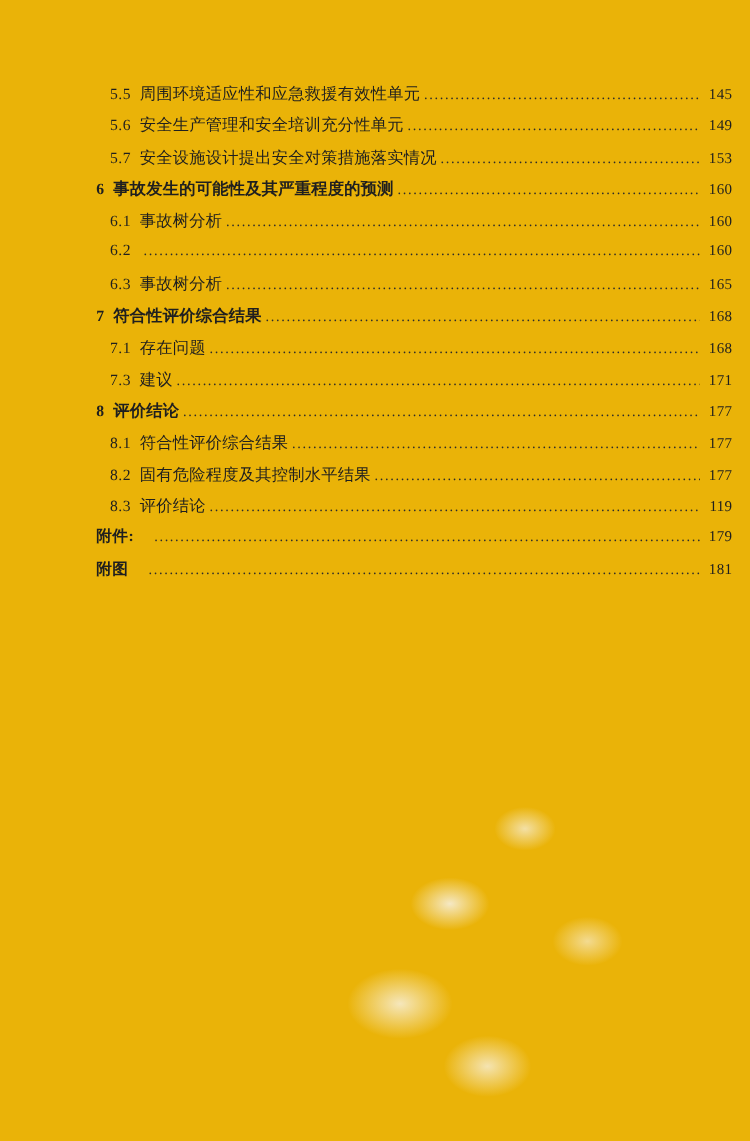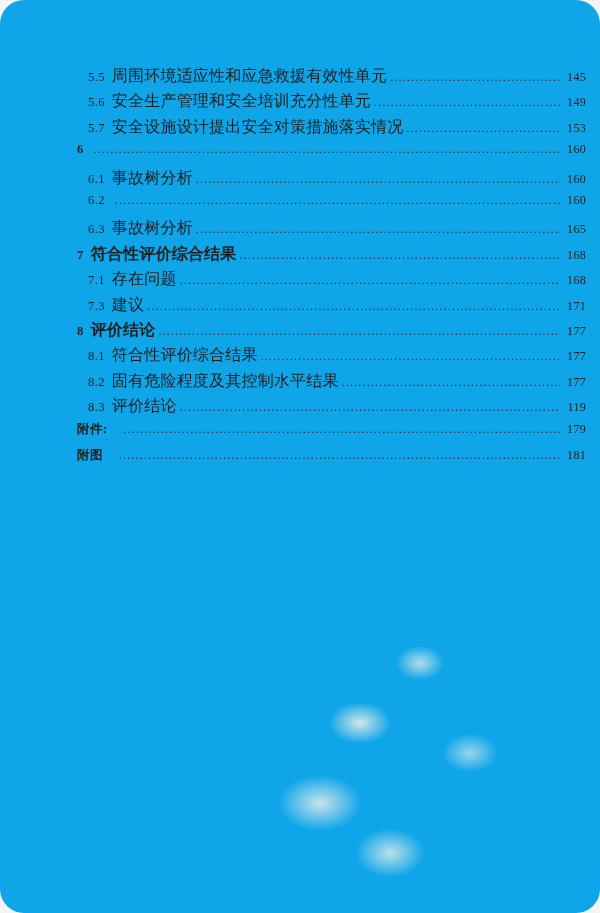--- a/index.html
+++ b/index.html
@@ -4,24 +4,23 @@
 <style>
   html,body{margin:0;padding:0;}
   body{
     width:600px;height:913px;
     background:#f4f4f4;
     font-family:"Liberation Serif","DejaVu Serif",serif;
   }
   .page{
     position:relative;
     width:600px;height:913px;
-    background:#0ea5e9;
+    background:#eab308;
     overflow:hidden;
     color:#1f1f1f;
-    border-radius:24px;
   }
   
   .scan-noise{
     position:absolute;
     right:0;bottom:0;
     width:330px;height:310px;
     background:
       radial-gradient(45px 30px at 90px 120px, rgba(247,242,230,0.85), transparent 70%),
       radial-gradient(60px 40px at 50px 200px, rgba(248,244,233,0.8), transparent 70%),
       radial-gradient(35px 25px at 150px 60px, rgba(247,243,232,0.7), transparent 70%),
@@ -45,21 +44,21 @@
   .row.lvl1 .label,
   .row.lvl0 .num,
   .row.lvl0 .label{font-weight:700;}
   .num{
     font-size:12.5px;
     margin-right:7px;
     letter-spacing:0.4px;
     white-space:nowrap;
   }
   .label{
-    font-size:16px;
+    font-size:13px;
     letter-spacing:0.2px;
     white-space:nowrap;
   }
   .leader{
     flex:1;
     overflow:hidden;
     white-space:nowrap;
     font-size:11.5px;
     letter-spacing:1.3px;
     color:#2b2b2b;
@@ -95,20 +94,21 @@
         <span class="pagenum">149</span>
       </div>
       <div class="row lvl2">
         <span class="num">5.7</span>
         <span class="label">安全设施设计提出安全对策措施落实情况</span>
         <span class="leader"></span>
         <span class="pagenum">153</span>
       </div>
       <div class="row lvl1">
         <span class="num">6</span>
+        <span class="label">事故发生的可能性及其严重程度的预测</span>
         <span class="leader"></span>
         <span class="pagenum">160</span>
       </div>
       <div class="row lvl2">
         <span class="num">6.1</span>
         <span class="label">事故树分析</span>
         <span class="leader"></span>
         <span class="pagenum">160</span>
       </div>
       <div class="row lvl2">

